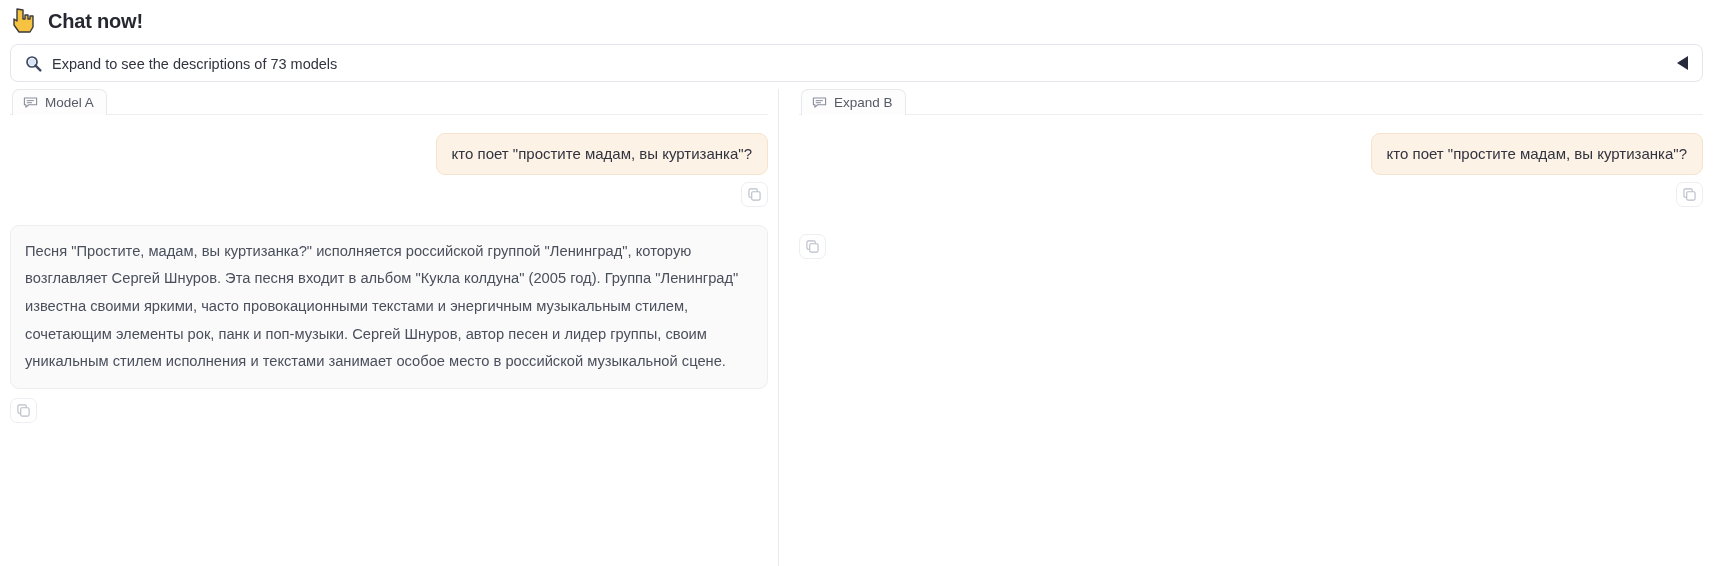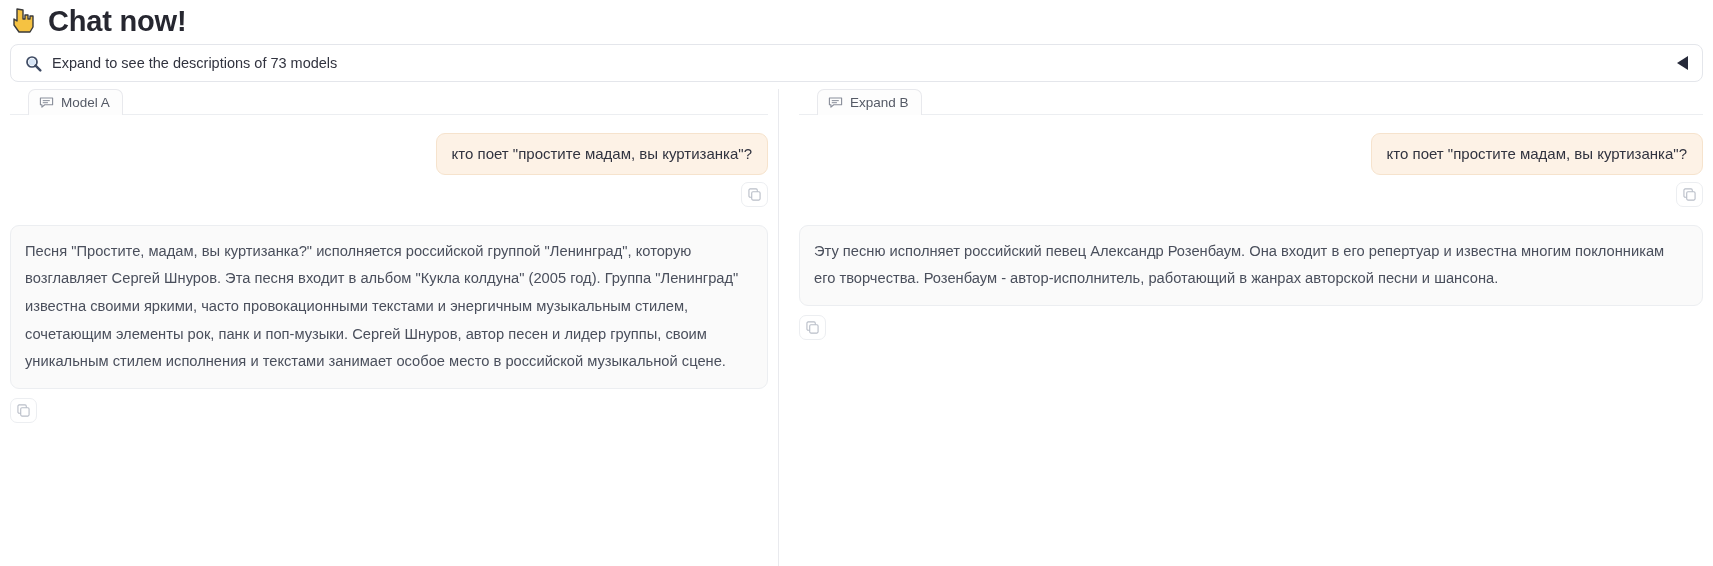--- a/index.html
+++ b/index.html
@@ -23,21 +23,21 @@
     padding: 6px 0 6px 12px;
     height: 42px;
   }
   .point-icon {
     width: 26px;
     height: 28px;
     flex: 0 0 auto;
     display: block;
   }
   .app-title {
-    font-size: 29px;
+    font-size: 20px;
     font-weight: bold;
     color: #262730;
     letter-spacing: -0.2px;
     line-height: 1;
   }
 
   
   .expander {
     margin: 2px 10px 0 10px;
     border: 1px solid #e4e6eb;
@@ -46,21 +46,21 @@
     display: flex;
     align-items: center;
     justify-content: space-between;
     padding: 0 14px 0 14px;
     background: #ffffff;
     cursor: pointer;
     user-select: none;
   }
   .expander-left {
     display: flex;
-    align-items: center;
+    align-items: flex-end;
     gap: 10px;
   }
   .search-icon {
     width: 17px;
     height: 17px;
     display: block;
   }
   .expander-label {
     font-size: 14.5px;
     color: #31333f;
@@ -97,21 +97,21 @@
   
   .model-chip {
     display: inline-flex;
     align-items: center;
     gap: 7px;
     border: 1px solid #e8e9ed;
     border-bottom: none;
     border-radius: 7px 7px 0 0;
     padding: 5px 12px 5px 10px;
     background: #fdfdfd;
-    margin-left: 18px;
+    margin-left: 2px;
   }
   .chip-icon {
     width: 15px;
     height: 15px;
     display: block;
   }
   .chip-label {
     font-size: 13.5px;
     color: #555a66;
   }
@@ -261,23 +261,20 @@
         <button class="copy-btn">
           <svg class="copy-icon" width="13" height="13" viewBox="0 0 14 14">
             <rect x="1" y="1" width="9" height="9" rx="1.3" fill="none" stroke="#b9bec8" stroke-width="1.2"></rect>
             <rect x="4" y="4" width="9" height="9" rx="1.3" fill="#ffffff" stroke="#b9bec8" stroke-width="1.2"></rect>
           </svg>
         </button>
       </div>
 
       <div class="gap"></div>
 
-      <div class="row-left">
-        <div class="bubble-assistant">Эту песню исполняет российский певец Александр Розенбаум. Она входит в его репертуар и известна многим поклонникам его творчества. Розенбаум - автор-исполнитель, работающий в жанрах авторской песни и шансона.</div>
-      </div>
       <div class="actions-left">
         <button class="copy-btn">
           <svg class="copy-icon" width="13" height="13" viewBox="0 0 14 14">
             <rect x="1" y="1" width="9" height="9" rx="1.3" fill="none" stroke="#b9bec8" stroke-width="1.2"></rect>
             <rect x="4" y="4" width="9" height="9" rx="1.3" fill="#ffffff" stroke="#b9bec8" stroke-width="1.2"></rect>
           </svg>
         </button>
       </div>
     </div>
   </div>

